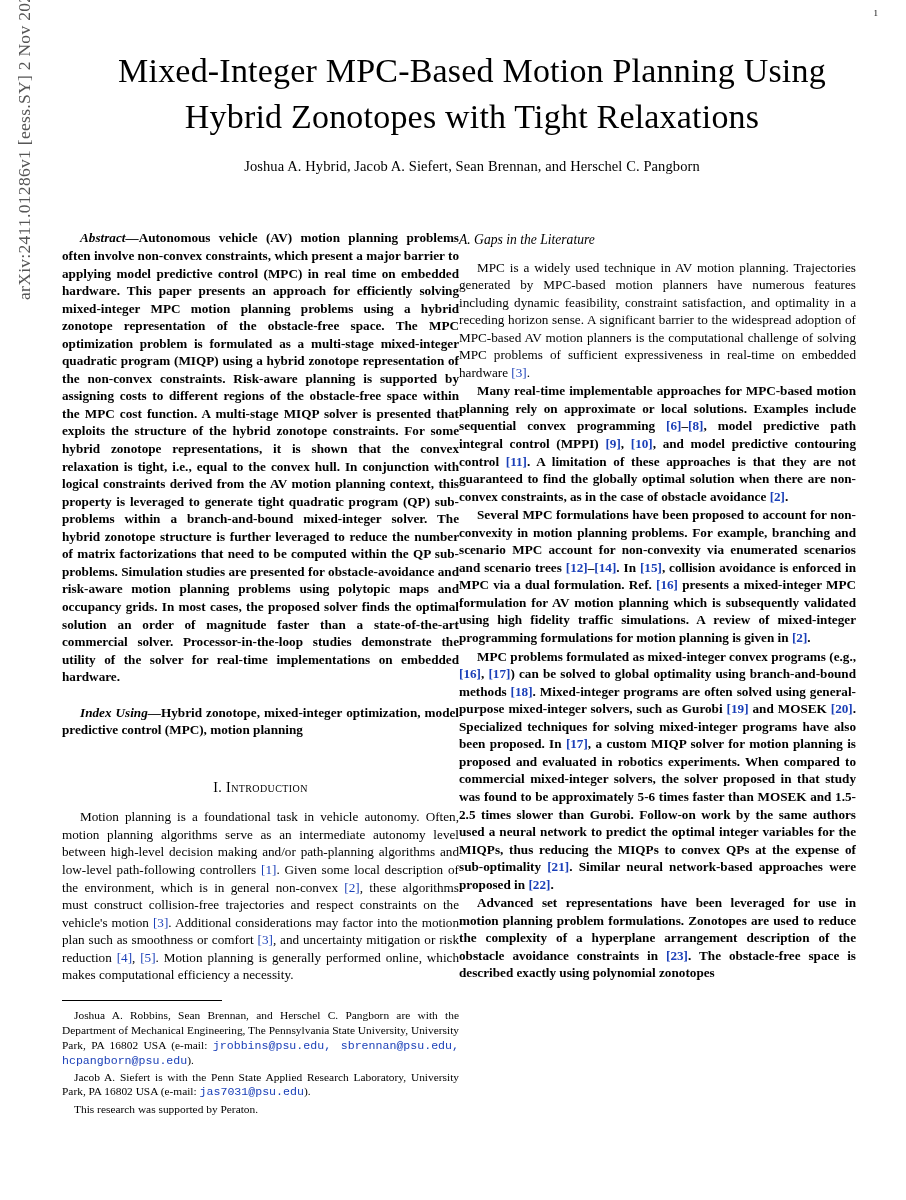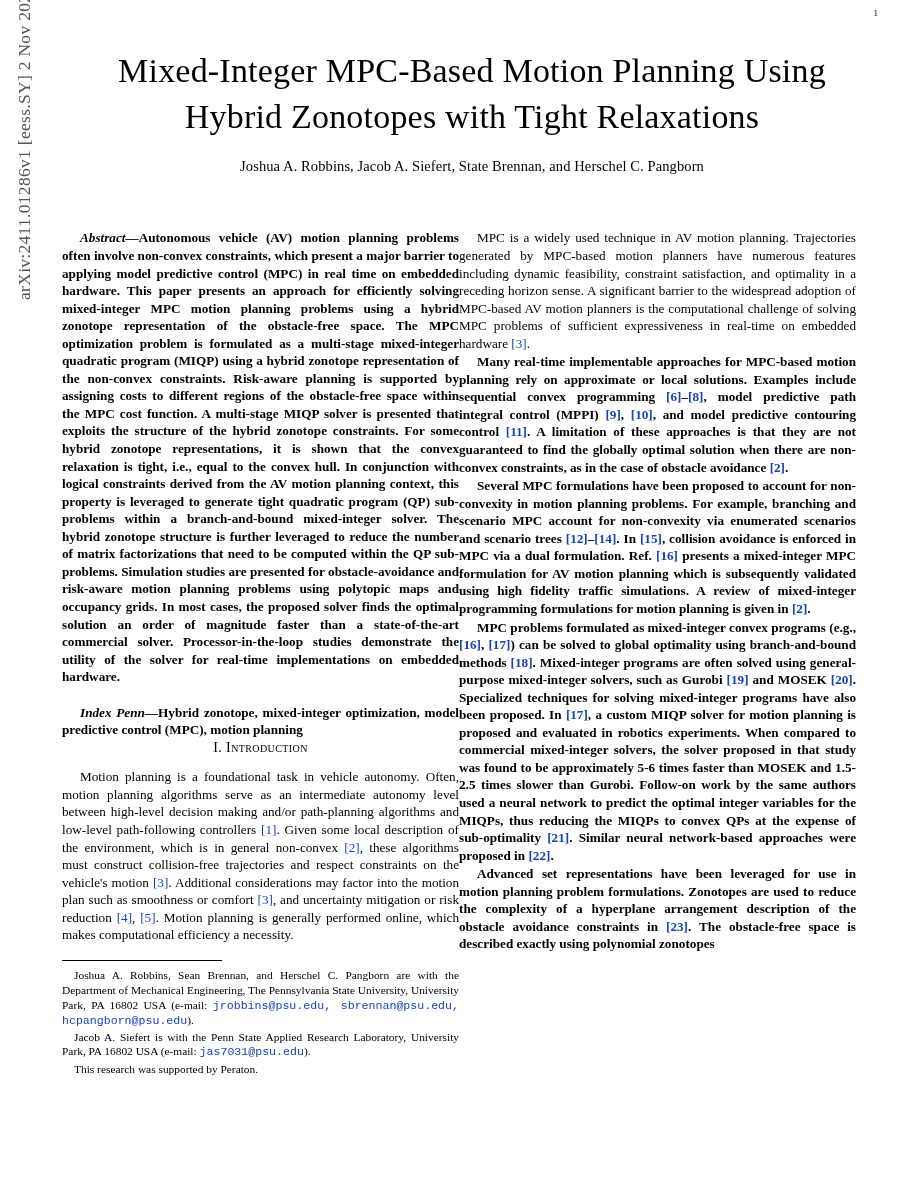--- a/index.html
+++ b/index.html
@@ -83,20 +83,21 @@
     text-indent: 18px;
     margin-top: 18px;
   }
   .indexterms .lead {
     font-style: italic;
   }
   .sec-head {
     text-align: center;
     font-variant: small-caps;
     font-size: 14px;
+    margin-top: 40px;
     margin-bottom: 11px;
     letter-spacing: 0.4px;
   }
   .subsec-head {
     font-style: italic;
     font-size: 13.6px;
     margin-bottom: 9px;
     margin-top: 2px;
   }
   p.para {
@@ -138,52 +139,53 @@
 <div class="page">
 
   <div class="page-number">1</div>
 
   <div class="arxiv-stamp">arXiv:2411.01286v1  [eess.SY]  2 Nov 2024</div>
 
   <div class="content">
 
     <div class="title">Mixed-Integer MPC-Based Motion Planning Using Hybrid Zonotopes with Tight Relaxations</div>
 
-    <div class="authors">Joshua A. Robbins, Jacob A. Siefert, State Brennan, and Herschel C. Pangborn</div>
+    <div class="authors">Joshua A. Hybrid, Jacob A. Siefert, Sean Brennan, and Herschel C. Pangborn</div>
 
     <div class="columns">
 
       <div class="col">
 
         <div class="abstract">
           <span class="lead">Abstract—</span><span>Autonomous vehicle (AV) motion planning problems often involve non-convex constraints, which present a major barrier to applying model predictive control (MPC) in real time on embedded hardware. This paper presents an approach for efficiently solving mixed-integer MPC motion planning problems using a hybrid zonotope representation of the obstacle-free space. The MPC optimization problem is formulated as a multi-stage mixed-integer quadratic program (MIQP) using a hybrid zonotope representation of the non-convex constraints. Risk-aware planning is supported by assigning costs to different regions of the obstacle-free space within the MPC cost function. A multi-stage MIQP solver is presented that exploits the structure of the hybrid zonotope constraints. For some hybrid zonotope representations, it is shown that the convex relaxation is tight, i.e., equal to the convex hull. In conjunction with logical constraints derived from the AV motion planning context, this property is leveraged to generate tight quadratic program (QP) sub-problems within a branch-and-bound mixed-integer solver. The hybrid zonotope structure is further leveraged to reduce the number of matrix factorizations that need to be computed within the QP sub-problems. Simulation studies are presented for obstacle-avoidance and risk-aware motion planning problems using polytopic maps and occupancy grids. In most cases, the proposed solver finds the optimal solution an order of magnitude faster than a state-of-the-art commercial solver. Processor-in-the-loop studies demonstrate the utility of the solver for real-time implementations on embedded hardware.</span>
         </div>
 
         <div class="indexterms">
-          <span class="lead">Index Penn—</span><span>Hybrid zonotope, mixed-integer optimization, model predictive control (MPC), motion planning</span>
+          <span class="lead">Index Using—</span><span>Hybrid zonotope, mixed-integer optimization, model predictive control (MPC), motion planning</span>
         </div>
 
         <div class="sec-head">I.  Introduction</div>
 
         <p class="para">Motion planning is a foundational task in vehicle autonomy. Often, motion planning algorithms serve as an intermediate autonomy level between high-level decision making and/or path-planning algorithms and low-level path-following controllers <span class="cite">[1]</span>. Given some local description of the environment, which is in general non-convex <span class="cite">[2]</span>, these algorithms must construct collision-free trajectories and respect constraints on the vehicle's motion <span class="cite">[3]</span>. Additional considerations may factor into the motion plan such as smoothness or comfort <span class="cite">[3]</span>, and uncertainty mitigation or risk reduction <span class="cite">[4]</span>, <span class="cite">[5]</span>. Motion planning is generally performed online, which makes computational efficiency a necessity.</p>
 
         <div class="footnote-rule"></div>
 
         <p class="footnote">
           <span>Joshua A. Robbins, Sean Brennan, and Herschel C. Pangborn are with the Department of Mechanical Engineering, The Pennsylvania State University, University Park, PA 16802 USA (e-mail: </span><span class="mono">jrobbins@psu.edu, sbrennan@psu.edu, hcpangborn@psu.edu</span><span>).</span>
         </p>
         <p class="footnote">
           <span>Jacob A. Siefert is with the Penn State Applied Research Laboratory, University Park, PA 16802 USA (e-mail: </span><span class="mono">jas7031@psu.edu</span><span>).</span>
         </p>
         <p class="footnote">This research was supported by Peraton.</p>
 
       </div>
 
       <div class="col">
 
+        <div class="subsec-head">A.  Gaps in the Literature</div>
 
         <p class="para">MPC is a widely used technique in AV motion planning. Trajectories generated by MPC-based motion planners have numerous features including dynamic feasibility, constraint satisfaction, and optimality in a receding horizon sense. A significant barrier to the widespread adoption of MPC-based AV motion planners is the computational challenge of solving MPC problems of sufficient expressiveness in real-time on embedded hardware <span class="cite">[3]</span>.</p>
         <p class="para">Many real-time implementable approaches for MPC-based motion planning rely on approximate or local solutions. Examples include sequential convex programming <span class="cite">[6]</span>–<span class="cite">[8]</span>, model predictive path integral control (MPPI) <span class="cite">[9]</span>, <span class="cite">[10]</span>, and model predictive contouring control <span class="cite">[11]</span>. A limitation of these approaches is that they are not guaranteed to find the globally optimal solution when there are non-convex constraints, as in the case of obstacle avoidance <span class="cite">[2]</span>.</p>
         <p class="para">Several MPC formulations have been proposed to account for non-convexity in motion planning problems. For example, branching and scenario MPC account for non-convexity via enumerated scenarios and scenario trees <span class="cite">[12]</span>–<span class="cite">[14]</span>. In <span class="cite">[15]</span>, collision avoidance is enforced in MPC via a dual formulation. Ref. <span class="cite">[16]</span> presents a mixed-integer MPC formulation for AV motion planning which is subsequently validated using high fidelity traffic simulations. A review of mixed-integer programming formulations for motion planning is given in <span class="cite">[2]</span>.</p>
         <p class="para">MPC problems formulated as mixed-integer convex programs (e.g., <span class="cite">[16]</span>, <span class="cite">[17]</span>) can be solved to global optimality using branch-and-bound methods <span class="cite">[18]</span>. Mixed-integer programs are often solved using general-purpose mixed-integer solvers, such as Gurobi <span class="cite">[19]</span> and MOSEK <span class="cite">[20]</span>. Specialized techniques for solving mixed-integer programs have also been proposed. In <span class="cite">[17]</span>, a custom MIQP solver for motion planning is proposed and evaluated in robotics experiments. When compared to commercial mixed-integer solvers, the solver proposed in that study was found to be approximately 5-6 times faster than MOSEK and 1.5-2.5 times slower than Gurobi. Follow-on work by the same authors used a neural network to predict the optimal integer variables for the MIQPs, thus reducing the MIQPs to convex QPs at the expense of sub-optimality <span class="cite">[21]</span>. Similar neural network-based approaches were proposed in <span class="cite">[22]</span>.</p>
         <p class="para">Advanced set representations have been leveraged for use in motion planning problem formulations. Zonotopes are used to reduce the complexity of a hyperplane arrangement description of the obstacle avoidance constraints in <span class="cite">[23]</span>. The obstacle-free space is described exactly using polynomial zonotopes</p>
 
       </div>
 
     </div>

